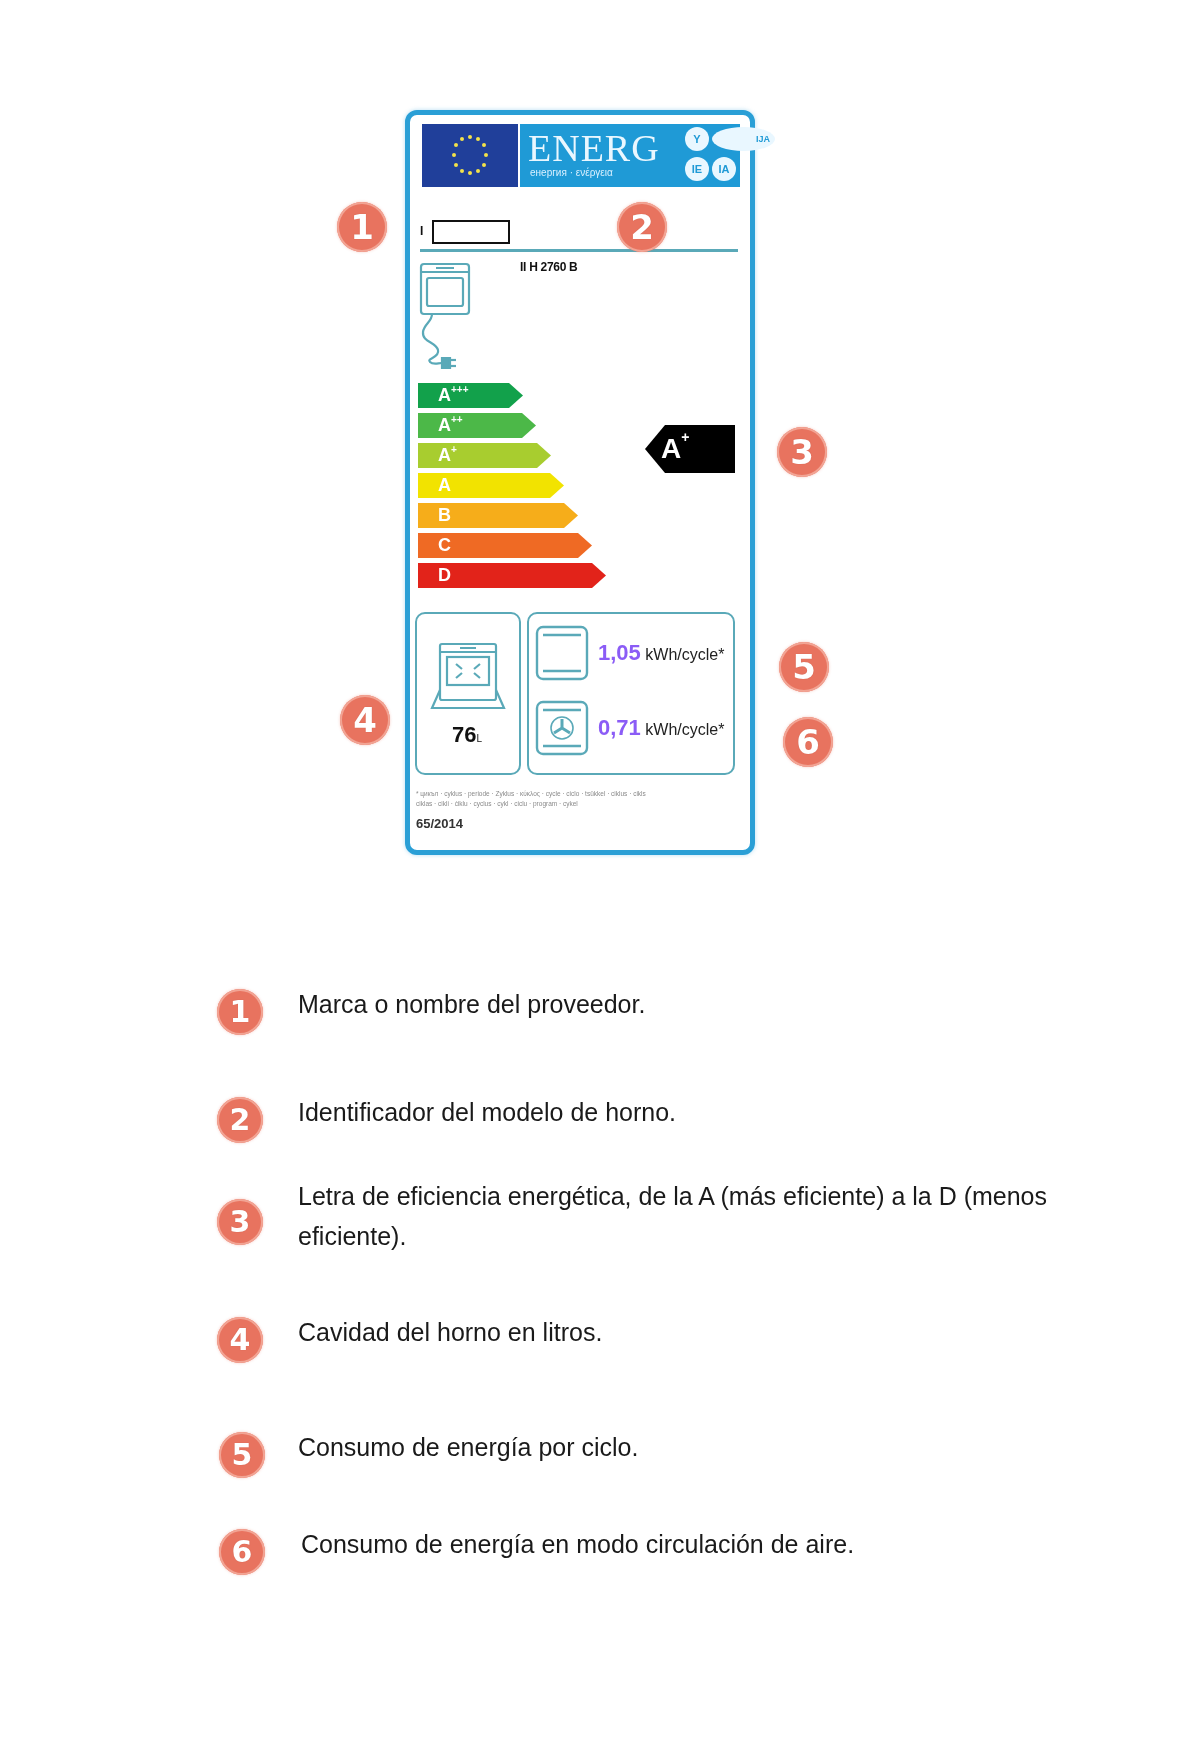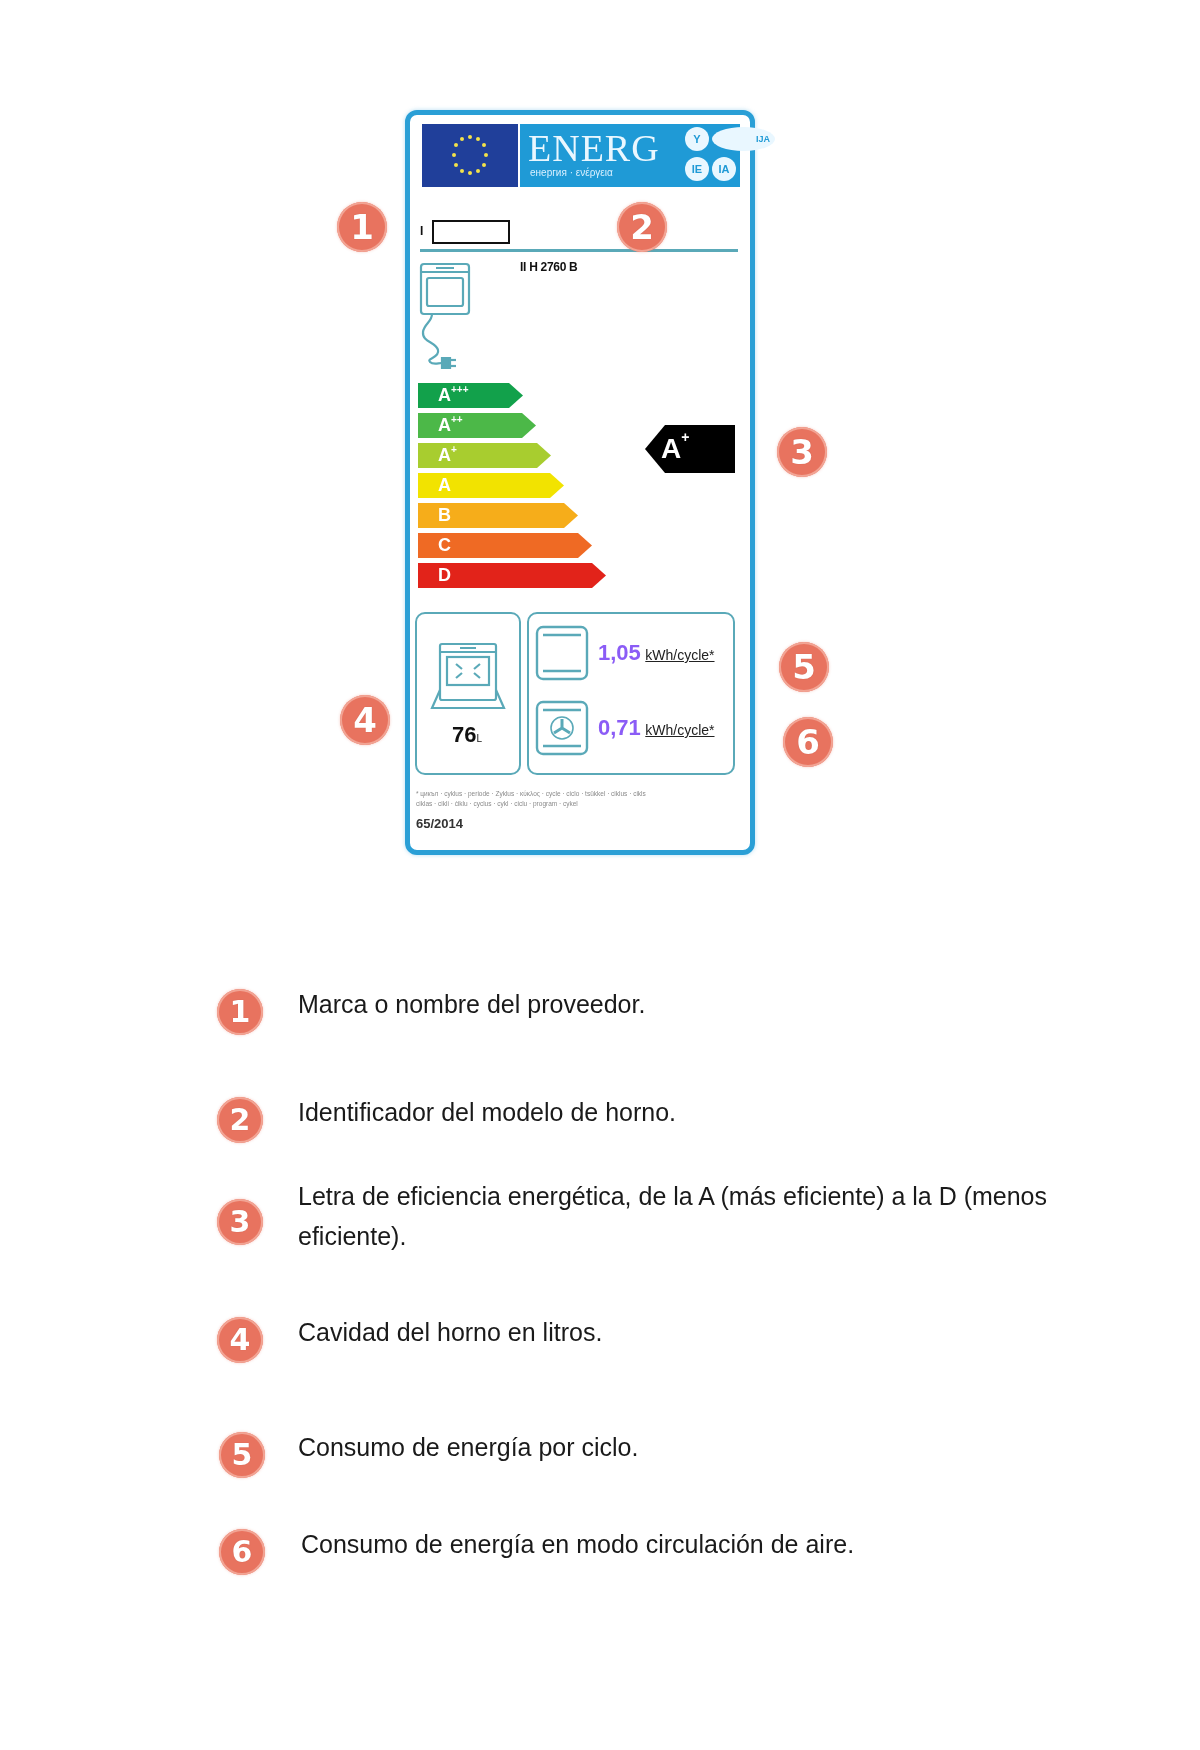--- a/index.html
+++ b/index.html
@@ -22,21 +22,21 @@
   .bar { height: 25px; color: #fff; font-weight: bold; font-size: 18px; line-height: 25px; padding-left: 20px; box-sizing: border-box; clip-path: polygon(0 0, calc(100% - 14px) 0, 100% 50%, calc(100% - 14px) 100%, 0 100%); }
   .bar sup { font-size: 10px; vertical-align: top; line-height: 14px; }
 
   .rating-arrow { left: 645px; top: 425px; width: 90px; height: 48px; background: #000; clip-path: polygon(20px 0, 100% 0, 100% 100%, 20px 100%, 0 50%); color: #fff; font-weight: bold; font-size: 28px; line-height: 48px; padding-left: 16px; box-sizing: border-box; }
   .rating-arrow sup { font-size: 14px; vertical-align: top; line-height: 24px; }
 
   .info-box { border: 2px solid #5aa9b8; border-radius: 10px; background: #fff; box-sizing: border-box; }
   .volume-val { left: 452px; top: 722px; font-size: 22px; font-weight: bold; color: #111; }
   .volume-unit { font-size: 10px; font-weight: normal; }
   .energy-val { font-size: 22px; font-weight: bold; color: #8b5cf6; }
-  .energy-unit { font-size: 14px; color: #222; font-weight: normal; text-decoration: underline; }
+  .energy-unit { font-size: 16px; color: #222; font-weight: normal; }
 
   .footnote { left: 416px; top: 789px; width: 320px; font-size: 6.5px; color: #8a8a8a; line-height: 10px; }
   .regulation { left: 416px; top: 816px; font-size: 13px; font-weight: bold; color: #333; }
 
   
   .badge { width: 50px; height: 50px; border-radius: 50%; background: #e8735f; box-shadow: 0 0 0 2px #f2a494 inset, 0 0 3px rgba(232,115,95,0.4); color: #fff; text-align: center; line-height: 50px; font-weight: bold; font-size: 34px; font-family: "DejaVu Sans", sans-serif; text-shadow: 0 0 1px #c45a48; }
   .badge-sm { width: 46px; height: 46px; line-height: 46px; font-size: 30px; }
 
   .legend-text { font-size: 25px; color: #1a1a1a; line-height: 40px; }
 </style>

